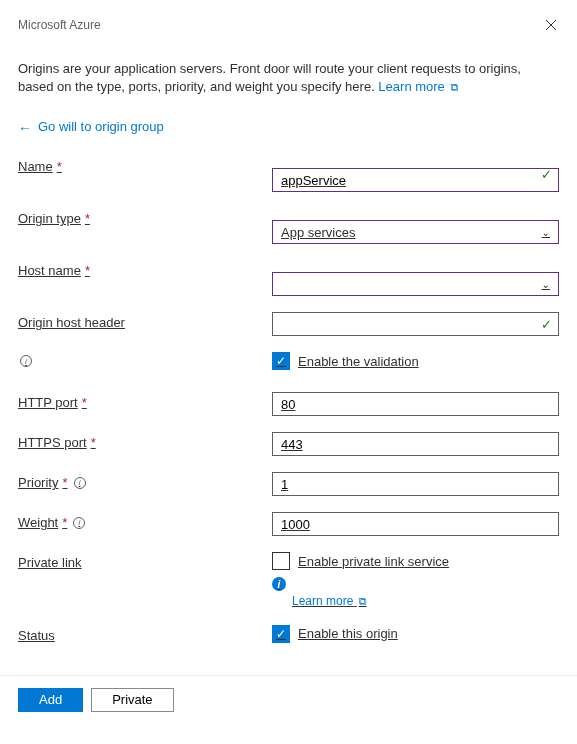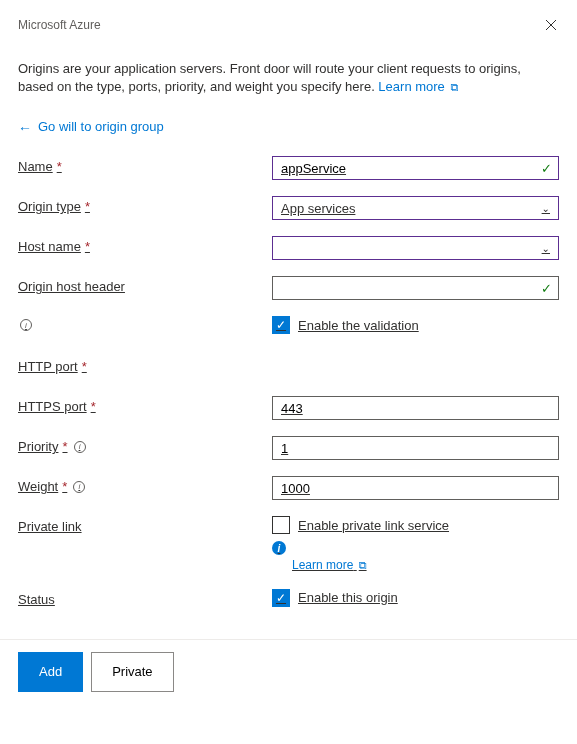--- a/index.html
+++ b/index.html
@@ -25,39 +25,39 @@
   .row { display: flex; align-items: flex-start; margin-bottom: 16px; min-height: 24px; text-decoration: underline; }
   .label-col { width: 254px; display: flex; align-items: center; gap: 4px; padding-top: 3px; font-size: 13px; }
   .req { color: #a4262c; }
   .info-icon { width: 12px; height: 12px; border: 1px solid #605e5c; border-radius: 50%; display: inline-flex; align-items: center; justify-content: center; font-size: 8px; color: #605e5c; font-style: italic; margin-left: 2px; }
   .field-col { flex: 1; position: relative; }
   .input, .select {
     width: 100%; height: 24px; border: 1px solid #605e5c; padding: 0 8px;
     font-family: inherit; font-size: 13px; background: #fff;
     display: flex; align-items: center;
   }
-  .purple { border-color: #5c2e91; }
+  .purple { border-color: #5c2e91; margin-top: 12px; }
   .select { justify-content: space-between; cursor: pointer; }
   .chev { font-size: 10px; color: #323130; }
   .valid-check {
     position: absolute; right: 7px; top: 50%; transform: translateY(-50%);
     color: #107c10; font-size: 13px;
   }
   .checkbox-row { display: flex; align-items: center; gap: 8px; }
   .checkbox {
     width: 18px; height: 18px; border: 1px solid #323130; display: inline-flex;
     align-items: center; justify-content: center; cursor: pointer; flex-shrink: 0;
   }
   .checkbox.checked { background: #0078d4; border-color: #0078d4; color: #fff; font-size: 12px; }
   .info-block { display: flex; gap: 6px; margin-top: 6px; font-size: 12px; line-height: 1.35; }
   .info-i { width: 14px; height: 14px; border-radius: 50%; background: #0078d4; color: #fff; display: inline-flex; align-items: center; justify-content: center; font-size: 10px; font-style: italic; flex-shrink: 0; font-weight: bold; margin-top: 1px; }
   .divider { border-top: 1px solid #edebe9; margin-top: 26px; }
   .footer { padding: 12px 18px 16px 18px; display: flex; gap: 8px; }
   .btn {
-    height: 40px; padding: 0 20px; font-family: inherit; font-size: 13px;
+    height: 24px; padding: 0 20px; font-family: inherit; font-size: 13px;
     border: 1px solid #8a8886; background: #fff; cursor: pointer;
     display: inline-flex; align-items: center; justify-content: center;
   }
   .btn.primary { background: #0078d4; border-color: #0078d4; color: #fff; }
   input.input { outline: none; }
 </style>
 </head>
 <body>
 
 <div class="panel">
@@ -140,20 +140,23 @@
           <span>Enable the validation</span>
         </div>
       </div>
     </div>
 
     <div class="row">
       <div class="label-col">
           <span>HTTP port</span> 
           <span class="req">*</span>
         </div>
+      <div class="field-col">
+        <input class="input" value="80" style="">
+      </div>
     </div>
 
     <div class="row">
       <div class="label-col">
           <span>HTTPS port</span> 
           <span class="req">*</span>
         </div>
       <div class="field-col">
         <input class="input" value="443" style="">
       </div>

